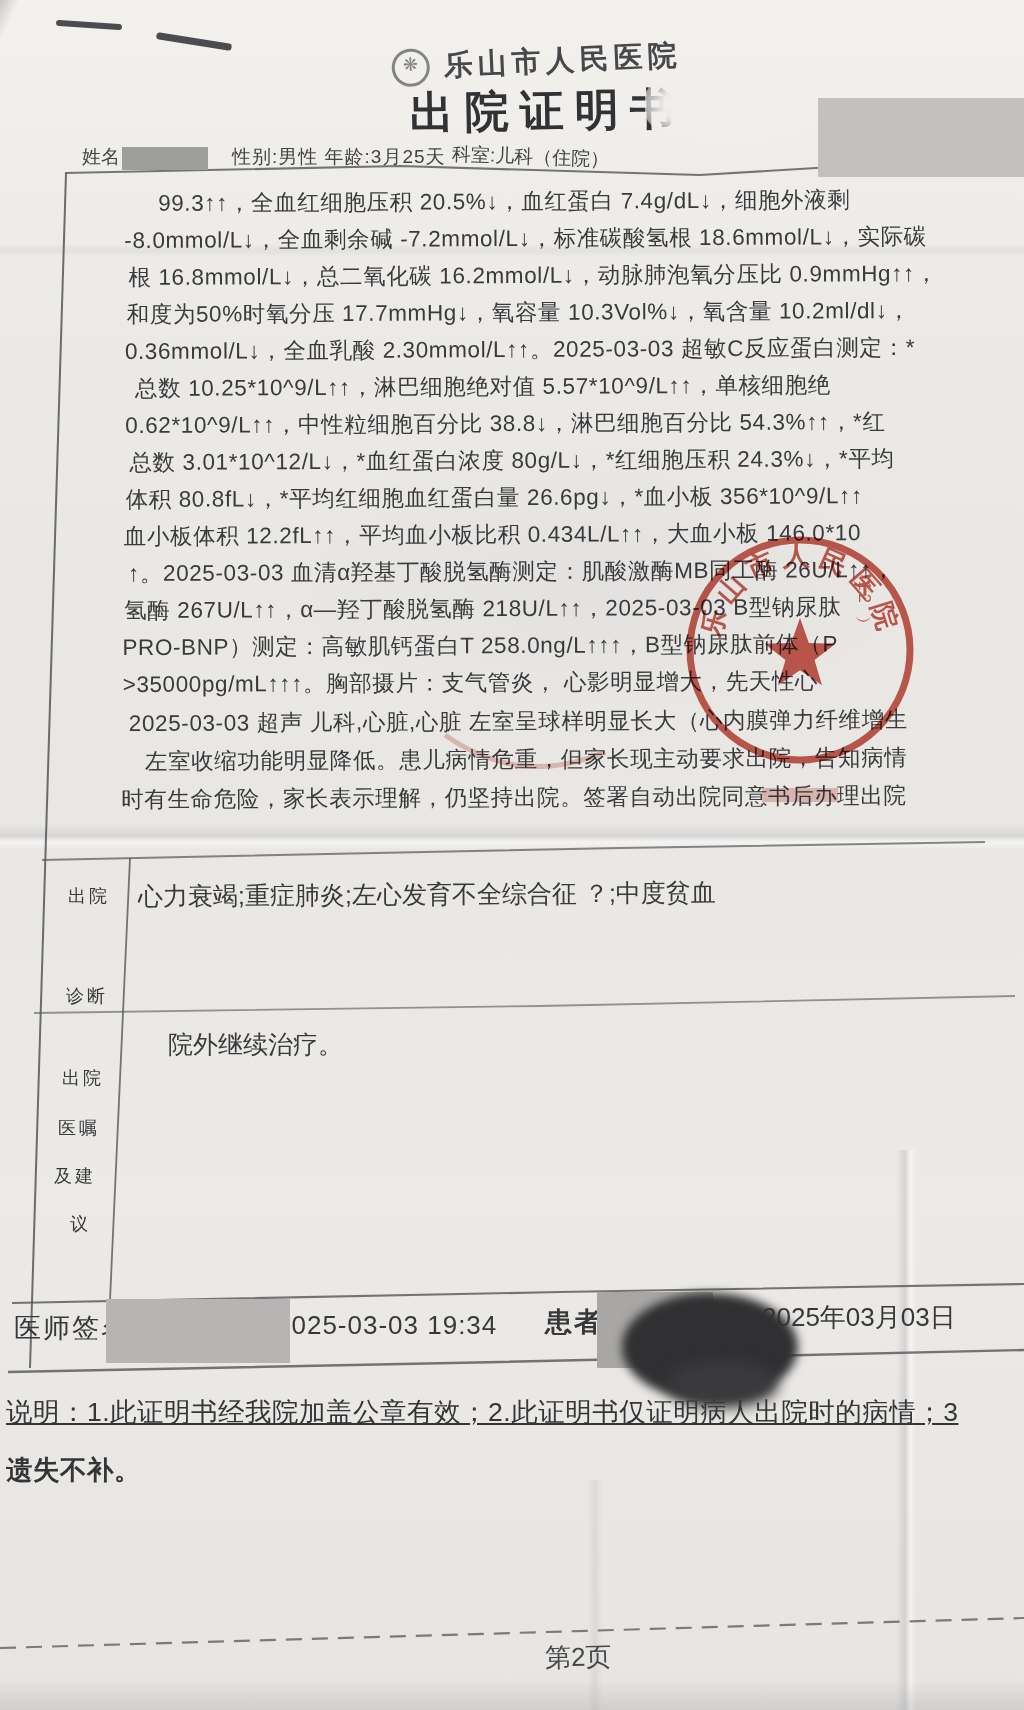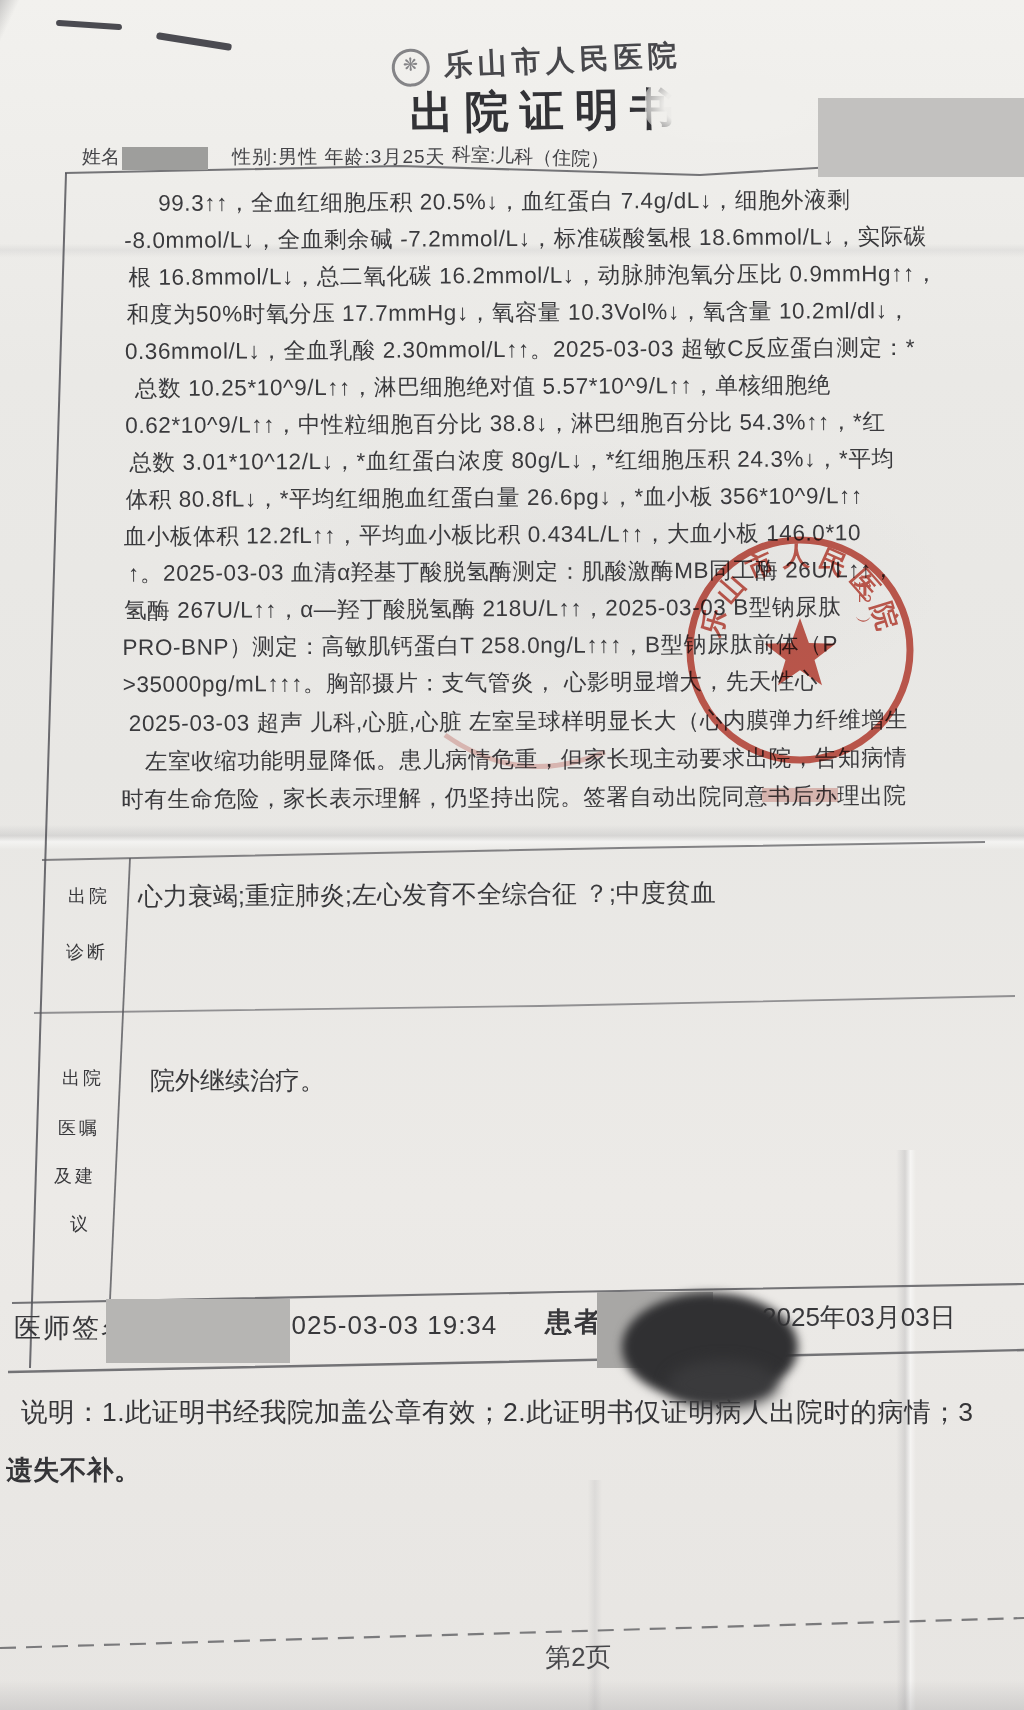--- a/index.html
+++ b/index.html
@@ -125,41 +125,41 @@
     <div class="bline" style="top:407px; left:122px;">氢酶 267U/L↑↑，α—羟丁酸脱氢酶 218U/L↑↑，2025-03-03 B型钠尿肽</div>
     <div class="bline" style="top:444px; left:120px;">PRO-BNP）测定：高敏肌钙蛋白T 258.0ng/L↑↑↑，B型钠尿肽前体（P</div>
     <div class="bline" style="top:481px; left:120px;">&gt;35000pg/mL↑↑↑。胸部摄片：支气管炎， 心影明显增大，先天性心</div>
     <div class="bline" style="top:520px; left:126px;">2025-03-03 超声 儿科,心脏,心脏 左室呈球样明显长大（心内膜弹力纤维增生</div>
     <div class="bline" style="top:558px; left:142px;">左室收缩功能明显降低。患儿病情危重，但家长现主动要求出院，告知病情</div>
     <div class="bline" style="top:596px; left:118px;">时有生命危险，家长表示理解，仍坚持出院。签署自动出院同意书后办理出院</div>
   </div>
 
   <div>
     <div class="txt sec-label" style="left:68px;top:884px;">出院</div>
-    <div class="txt sec-label" style="left:66px;top:940px;">诊断</div>
+    <div class="txt sec-label" style="left:66px;top:984px;">诊断</div>
     <div class="txt sec-content" style="left:138px;top:878px;transform:rotate(-0.4deg);">心力衰竭;重症肺炎;左心发育不全综合征 ？;中度贫血</div>
   </div>
 
   <div>
     <div class="txt sec-label" style="left:62px;top:1066px;">出院</div>
     <div class="txt sec-label" style="left:58px;top:1116px;">医嘱</div>
     <div class="txt sec-label" style="left:54px;top:1164px;">及建</div>
     <div class="txt sec-label" style="left:70px;top:1212px;">议</div>
-    <div class="txt sec-content" style="left:150px;top:1028px;margin-top:36px;">院外继续治疗。</div>
+    <div class="txt sec-content" style="left:168px;top:1028px;">院外继续治疗。</div>
   </div>
 
   <div class="sigrow">
     <div class="txt" style="left:14px;top:1310px;font-size:27px;letter-spacing:2px;">医师签名</div>
     <div class="txt" style="left:276px;top:1310px;font-size:26px;letter-spacing:1px;">2025-03-03 19:34</div>
     <div class="txt" style="left:545px;top:1304px;font-size:27px;font-weight:bold;letter-spacing:2px;">患者签名</div>
     <div class="txt" style="left:762px;top:1300px;font-size:26px;">2025年03月03日</div>
   </div>
 
   <div>
-    <div class="txt note-line" style="left:21px;top:1394px;">说明：1.此证明书经我院加盖公章有效；2.此证明书仅证明病人出院时的病情；3</div>
+    <div class="txt note-line" style="left:6px;top:1394px;text-decoration:underline;">说明：1.此证明书经我院加盖公章有效；2.此证明书仅证明病人出院时的病情；3</div>
     <div class="txt note-line" style="left:6px;top:1452px;font-weight:bold;">遗失不补。</div>
   </div>
 
   <div class="txt footer-page" style="left:545px;top:1640px;transform:rotate(-1deg);">第2页</div>
 
   <svg class="layer seal-layer" width="1024" height="1710" viewBox="0 0 1024 1710">
     <g opacity="0.82">
       <circle cx="800" cy="650" r="110" fill="none" stroke="#bf3b2e" stroke-width="7"></circle>
       <defs>
         <path id="sealArc" d="M722.7,665.7 A80,80 0 1 1 877.3,665.7" fill="none"></path>

